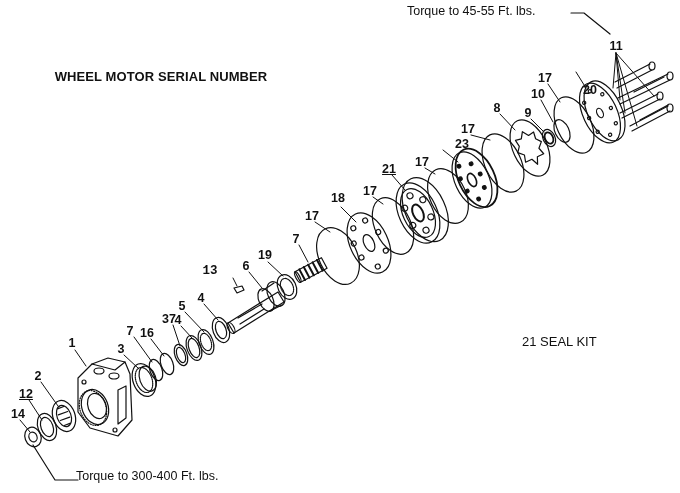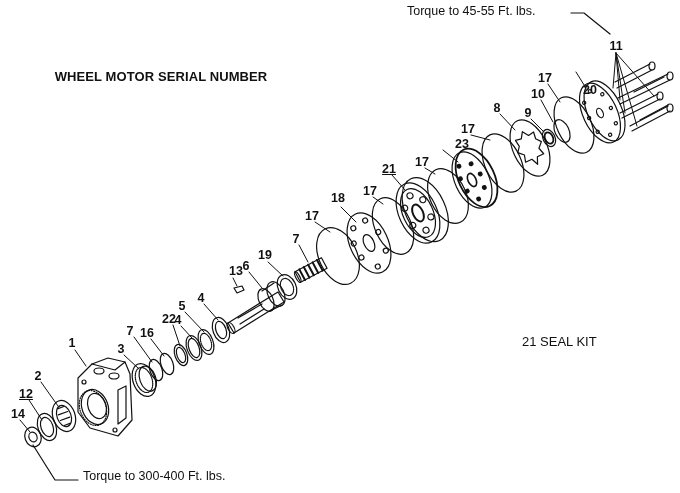--- a/index.html
+++ b/index.html
@@ -12,21 +12,21 @@
 </head>
 <body>
 
 <div id="stage">
 
   <div class="title" style="left:36px;top:37px;width:250px;">
     <div>WHEEL MOTOR SERIAL NUMBER</div>
   </div>
 
   <div class="note" style="left:407px;top:4px;">Torque to 45-55 Ft. lbs.</div>
-  <div class="note" style="left:83px;top:469px;">Torque to 300-400 Ft. lbs.</div>
+  <div class="note" style="left:76px;top:469px;">Torque to 300-400 Ft. lbs.</div>
   <div class="note" style="left:522px;top:334px;font-size:13px;">21 SEAL KIT</div>
 
   <svg width="680" height="493" viewBox="0 0 680 493" fill="none" stroke="#111" stroke-width="1.2" stroke-linecap="round" stroke-linejoin="round">
 
     <path d="M571 13 L584 13 L610 34"></path>
 
     <path d="M33 445 L55 480 L78 480"></path>
 
     <g transform="translate(33 437) rotate(-20)">
       <ellipse rx="8" ry="10"></ellipse>
@@ -226,25 +226,25 @@
     </g>
   </svg>
 
   <div class="callout" style="left:18px;top:414px;">14</div>
   <div class="callout" style="left:26px;top:394px;text-decoration:underline;">12</div>
   <div class="callout" style="left:38px;top:376px;">2</div>
   <div class="callout" style="left:72px;top:343px;">1</div>
   <div class="callout" style="left:121px;top:349px;">3</div>
   <div class="callout" style="left:130px;top:331px;">7</div>
   <div class="callout" style="left:147px;top:333px;">16</div>
-  <div class="callout" style="left:169px;top:319px;">22</div>
+  <div class="callout" style="left:169px;top:319px;">37</div>
   <div class="callout" style="left:178px;top:320px;">4</div>
   <div class="callout" style="left:182px;top:306px;">5</div>
   <div class="callout" style="left:201px;top:298px;">4</div>
-  <div class="callout" style="left:236px;top:271px;">13</div>
+  <div class="callout" style="left:210px;top:271px;font-family:Liberation Mono, monospace;">13</div>
   <div class="callout" style="left:246px;top:266px;">6</div>
   <div class="callout" style="left:265px;top:255px;">19</div>
   <div class="callout" style="left:296px;top:239px;">7</div>
   <div class="callout" style="left:312px;top:216px;">17</div>
   <div class="callout" style="left:338px;top:198px;">18</div>
   <div class="callout" style="left:370px;top:191px;">17</div>
   <div class="callout" style="left:389px;top:169px;text-decoration:underline;">21</div>
   <div class="callout" style="left:422px;top:162px;">17</div>
   <div class="callout" style="left:440px;top:144px;margin-left:22px;">23</div>
   <div class="callout" style="left:468px;top:129px;">17</div>

